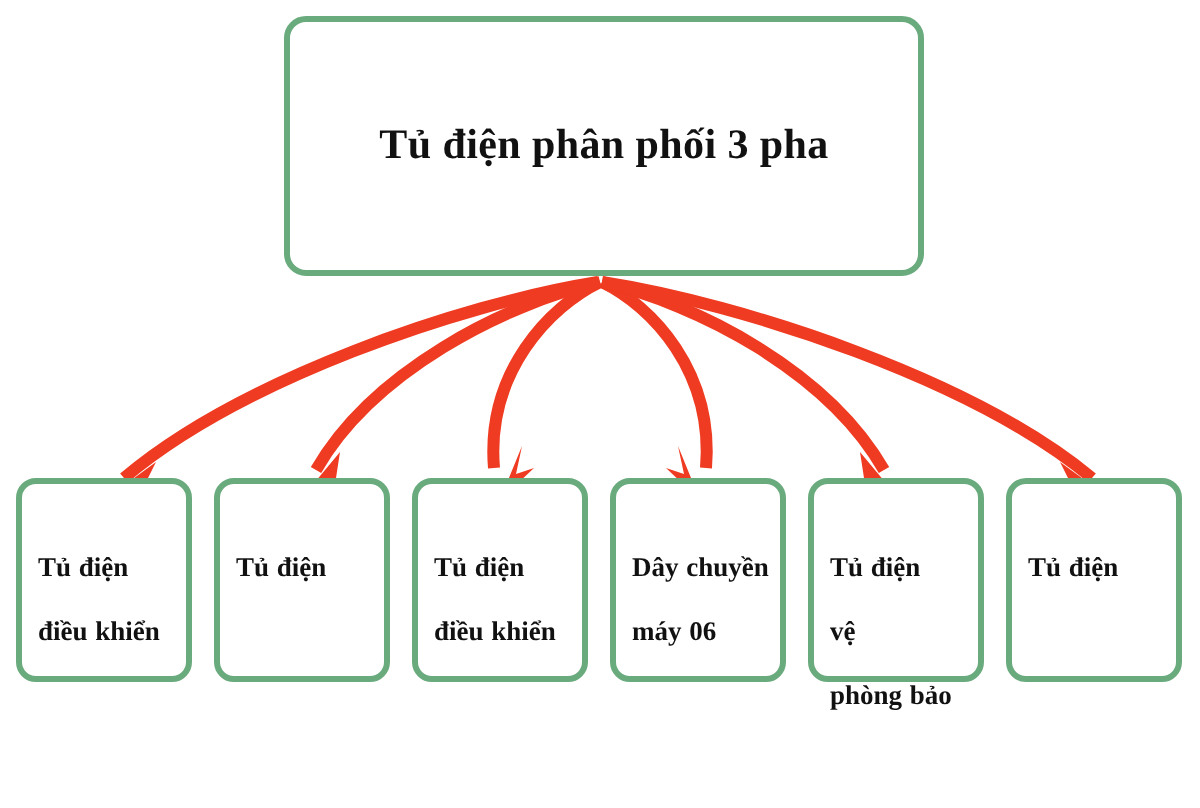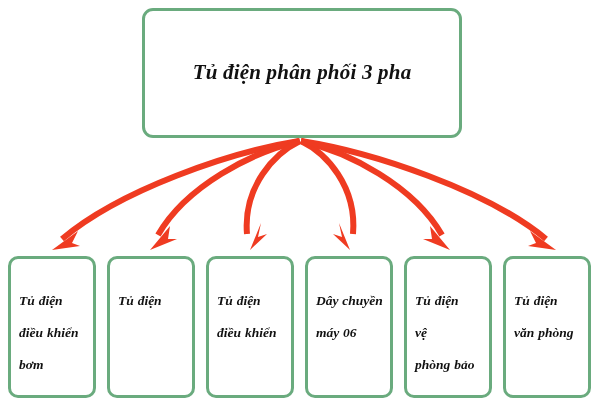--- a/index.html
+++ b/index.html
@@ -9,21 +9,20 @@
   }
   body {
     font-family: "Liberation Serif", serif;
   }
   #canvas {
     position: relative;
     width: 600px;
     height: 404px;
     background: #ffffff;
     overflow: hidden;
-    font-style: italic;
   }
   .node {
     position: absolute;
     box-sizing: border-box;
     background: #ffffff;
     border: 3px solid #6aab7e;
     border-radius: 11px;
   }
   #root-node {
     left: 142px;
@@ -38,23 +37,23 @@
     font-family: "Liberation Serif", serif;
     font-weight: bold;
     font-size: 21px;
     color: #111111;
     letter-spacing: 0.2px;
     text-align: center;
     line-height: 1.2;
     white-space: nowrap;
   }
   .leaf-node {
-    top: 256px;
+    top: 239px;
     width: 88px;
-    height: 142px;
+    height: 102px;
     border-radius: 10px;
     border-width: 3px;
   }
   .leaf-label {
     position: absolute;
     left: 8px;
     right: 4px;
     top: 26px;
     font-family: "Liberation Serif", serif;
     font-weight: bold;
@@ -118,21 +117,20 @@
   </svg>
 
   <div class="node" id="root-node">
     <div id="root-title">Tủ điện phân phối 3 pha</div>
   </div>
 
   <div class="node leaf-node" style="left:8px;">
     <div class="leaf-label">
       <div>Tủ điện</div>
       <div>điều khiển</div>
-      <div>bơm</div>
     </div>
   </div>
 
   <div class="node leaf-node" style="left:107px;">
     <div class="leaf-label">
       <div>Tủ điện</div>
     </div>
   </div>
 
   <div class="node leaf-node" style="left:206px;">
@@ -153,17 +151,16 @@
     <div class="leaf-label">
       <div>Tủ điện</div>
       <div>vệ</div>
       <div>phòng bảo</div>
     </div>
   </div>
 
   <div class="node leaf-node" style="left:503px;">
     <div class="leaf-label">
       <div>Tủ điện</div>
-      <div>văn phòng</div>
     </div>
   </div>
 
 </div>
 
 </body></html>

